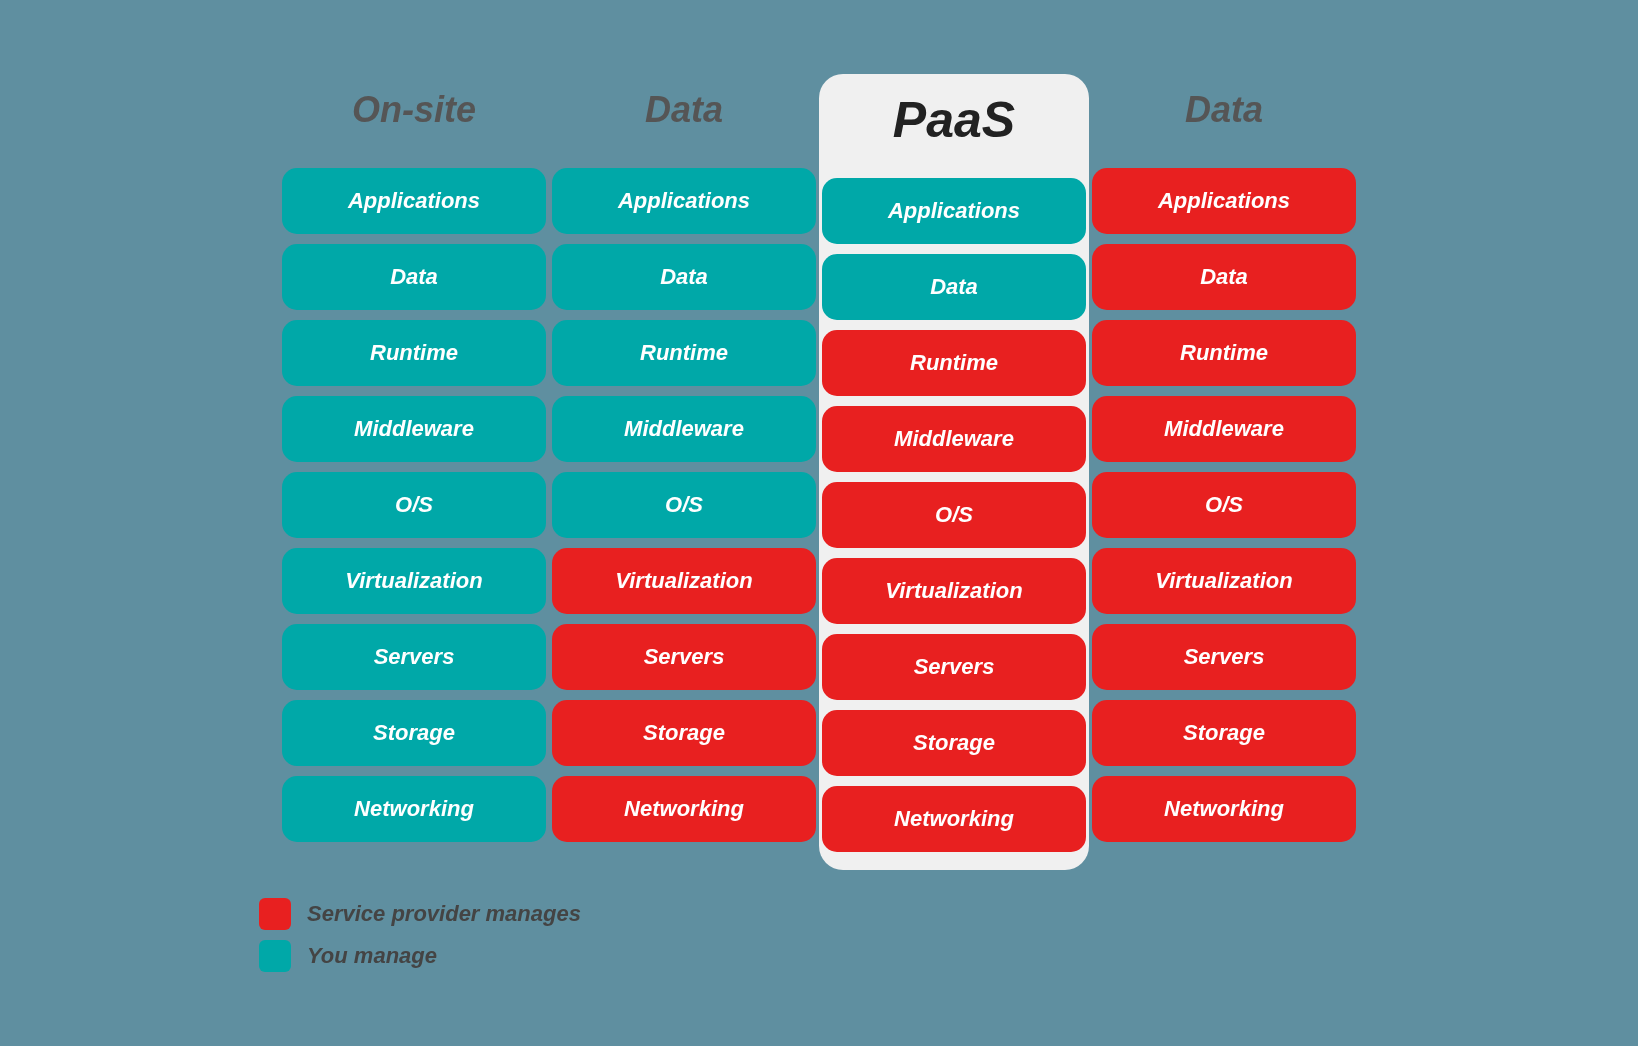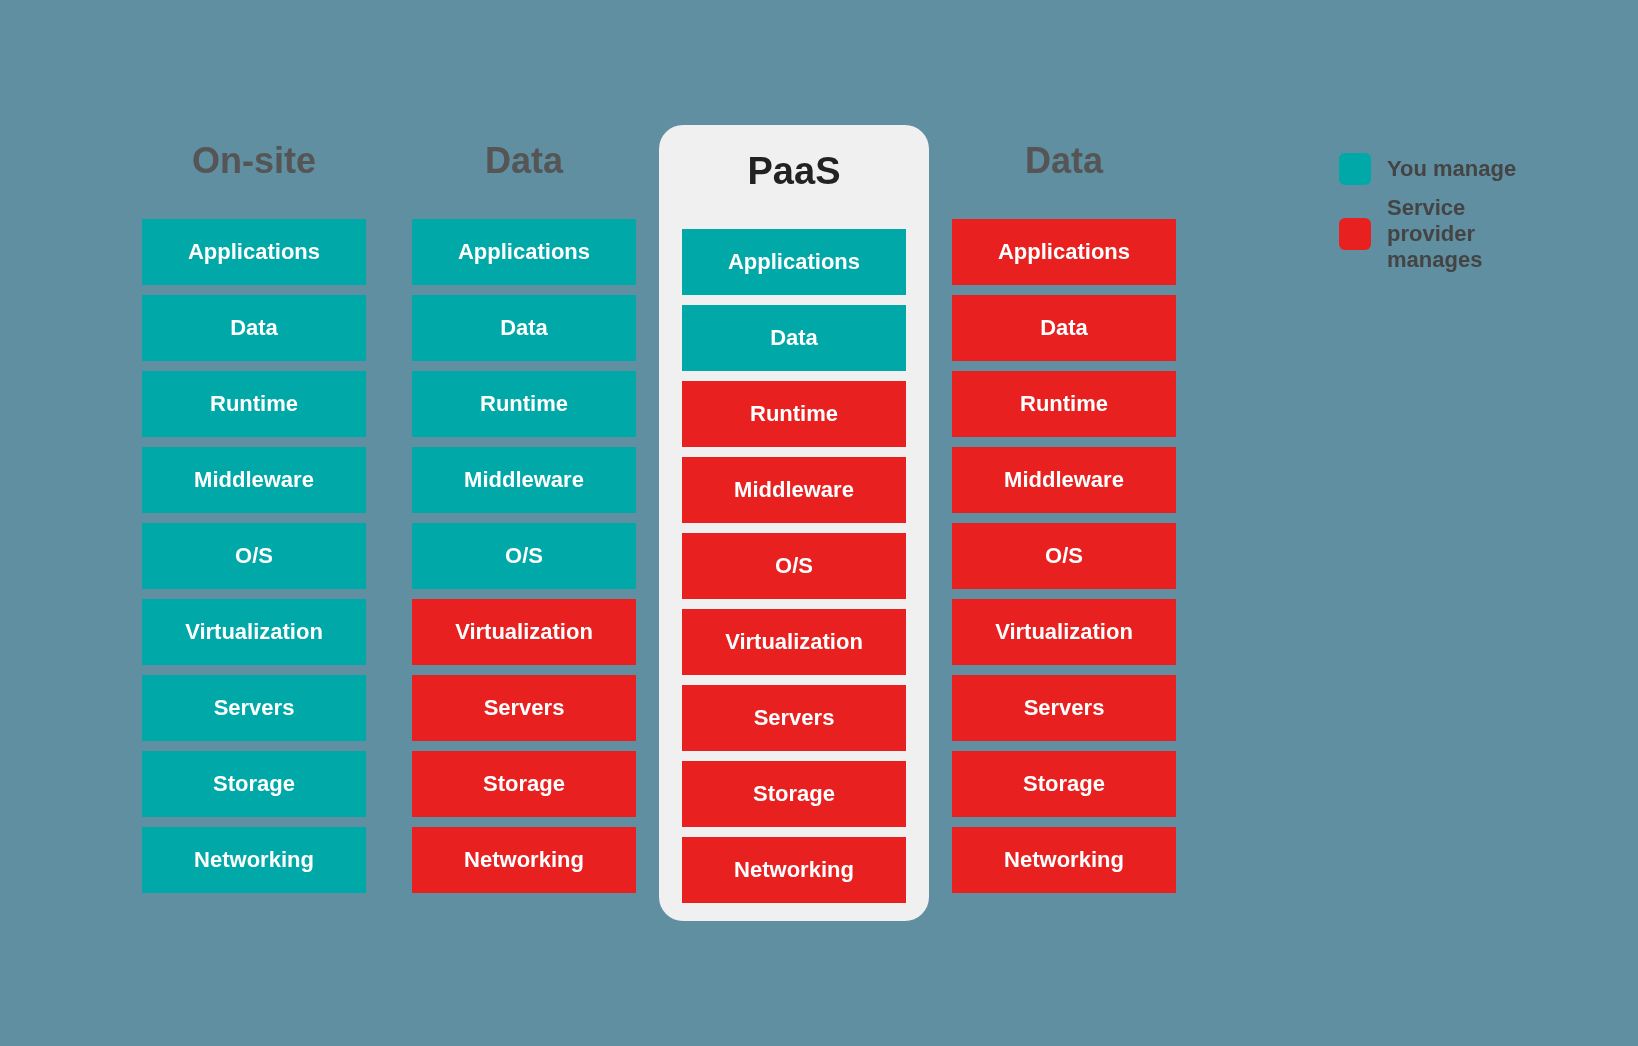--- a/index.html
+++ b/index.html
@@ -9,23 +9,24 @@
       font-family: 'Arial', sans-serif;
       width: 1638px;
       height: 1046px;
       display: flex;
       align-items: center;
       justify-content: center;
     }
 
     .diagram-container {
       display: flex;
-      flex-direction: row;
+      flex-direction: column;
       align-items: flex-end;
       width: 1400px;
+      font-style: italic;
     }
 
     .columns-area {
       display: flex;
       flex-direction: row;
       align-items: flex-start;
       gap: 0px;
       width: 100%;
       justify-content: center;
     }
@@ -51,23 +52,23 @@
       color: #555;
       text-align: center;
       margin-bottom: 12px;
       height: 72px;
       display: flex;
       align-items: center;
       justify-content: center;
     }
 
     .pill {
-      width: 224px;
+      width: 264px;
       height: 66px;
-      border-radius: 0;
+      border-radius: 15px;
       display: flex;
       align-items: center;
       justify-content: center;
       font-size: 22px;
       font-weight: 700;
       color: white;
       text-align: center;
     }
 
     .pill-teal {
@@ -110,21 +111,21 @@
       background-color: #e82020;
     }
 
     .legend-text {
       font-size: 22px;
       font-weight: 700;
       color: #444;
     }
 
     .paas-header-box {
-      font-size: 38px;
+      font-size: 50px;
       font-weight: 900;
       color: #222;
       text-align: center;
       margin-bottom: 12px;
       height: 72px;
       display: flex;
       align-items: center;
       justify-content: center;
     }
   </style>
@@ -177,21 +178,21 @@
         <div class="pill pill-red">Middleware</div>
         <div class="pill pill-red">O/S</div>
         <div class="pill pill-red">Virtualization</div>
         <div class="pill pill-red">Servers</div>
         <div class="pill pill-red">Storage</div>
         <div class="pill pill-red">Networking</div>
       </div>
     </div>
   <div class="legend-area">
   <div class="legend-item">
+        <div class="legend-dot legend-dot-red"></div>
+        <span class="legend-text">Service provider manages</span>
+      </div>
+      <div class="legend-item">
         <div class="legend-dot legend-dot-teal"></div>
         <span class="legend-text">You manage</span>
-      </div>
-      <div class="legend-item">
-        <div class="legend-dot legend-dot-red"></div>
-        <span class="legend-text">Service provider manages</span>
       </div>
     </div>
 </div>
 
 </body></html>

